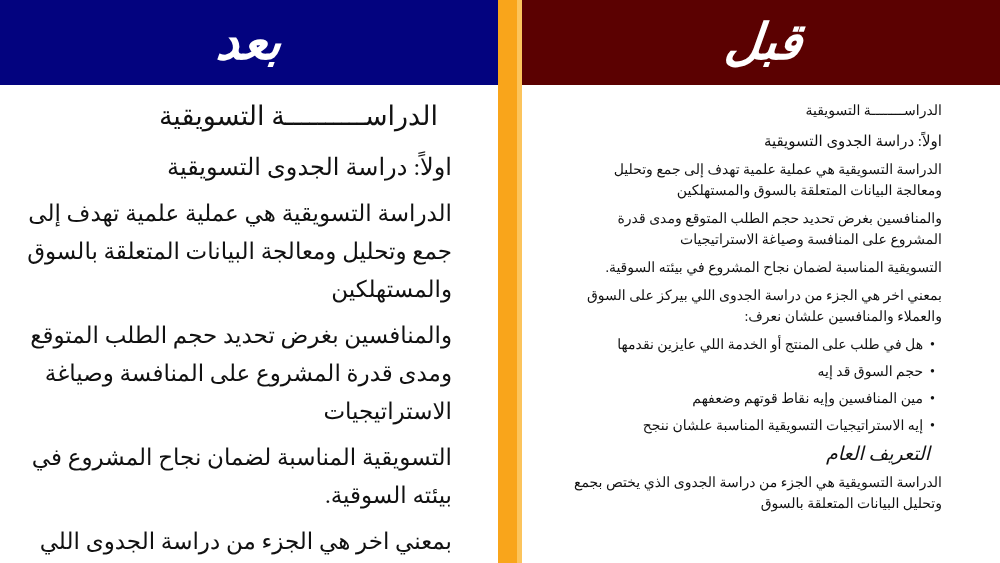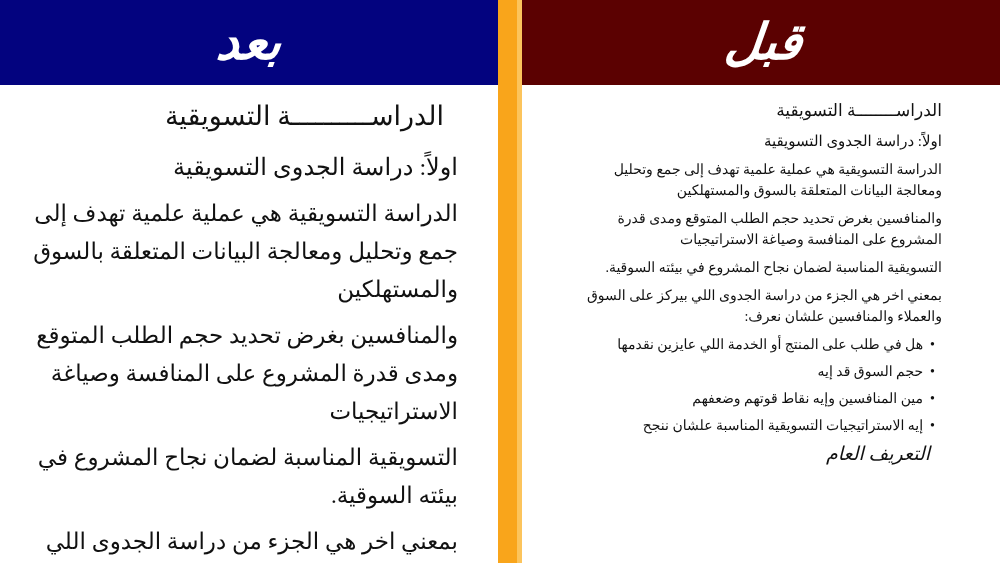--- a/index.html
+++ b/index.html
@@ -39,35 +39,35 @@
 
   
   .content { position: absolute; top: 85px; bottom: 0; box-sizing: border-box;
              direction: rtl; text-align: right; overflow: hidden; }
   .content p { margin: 0; text-align: right; }
   .bullet-row { display: flex; }
   .bullet-glyph { flex: 0 0 auto; }
 
   
   .after-content {
-    left: 14px; width: 454px;
+    left: 8px; width: 454px;
     padding: 10px 10px 0 12px;
     font-size: 23px; line-height: 38px;
   }
   .after-content .panel-title   { font-size: 27px; line-height: 42px; margin: 0 14px 10px 0; }
   .after-content .panel-subtitle{ font-size: 24px; line-height: 40px; margin: 0 0 8px 0; }
   .after-content p { margin-bottom: 8px; }
 
   
   .before-content {
     left: 521px; width: 479px;
     padding: 14px 58px 0 48px;
     font-size: 14px; line-height: 21px;
   }
-  .before-content .panel-title   { font-size: 17px; line-height: 24px; margin: 0 0 7px 0; }
+  .before-content .panel-title   { font-size: 14px; line-height: 24px; margin: 0 0 7px 0; }
   .before-content .panel-subtitle{ font-size: 15px; line-height: 22px; margin: 0 0 7px 0; }
   .before-content p { margin-bottom: 7px; }
   .before-content .bullet-row { gap: 7px; margin: 0 7px 6px 0; }
   .before-content .section-title { font-size: 19px; line-height: 24px; margin: 2px 12px 6px 0; font-style: italic; }
 </style>
 </head>
 <body>
 
 <div class="page">
 
@@ -109,15 +109,16 @@
     <div class="bullet-row">
       <span class="bullet-glyph">•</span>
       <span>مين المنافسين وإيه نقاط قوتهم وضعفهم</span>
     </div>
     <div class="bullet-row">
       <span class="bullet-glyph">•</span>
       <span>إيه الاستراتيجيات التسويقية المناسبة علشان ننجح</span>
     </div>
 
     <div class="section-title">التعريف العام</div>
+    <p>الدراسة التسويقية هي الجزء من دراسة الجدوى الذي يختص بجمع وتحليل البيانات المتعلقة بالسوق</p>
   </div>
 
 </div>
 
 </body></html>

